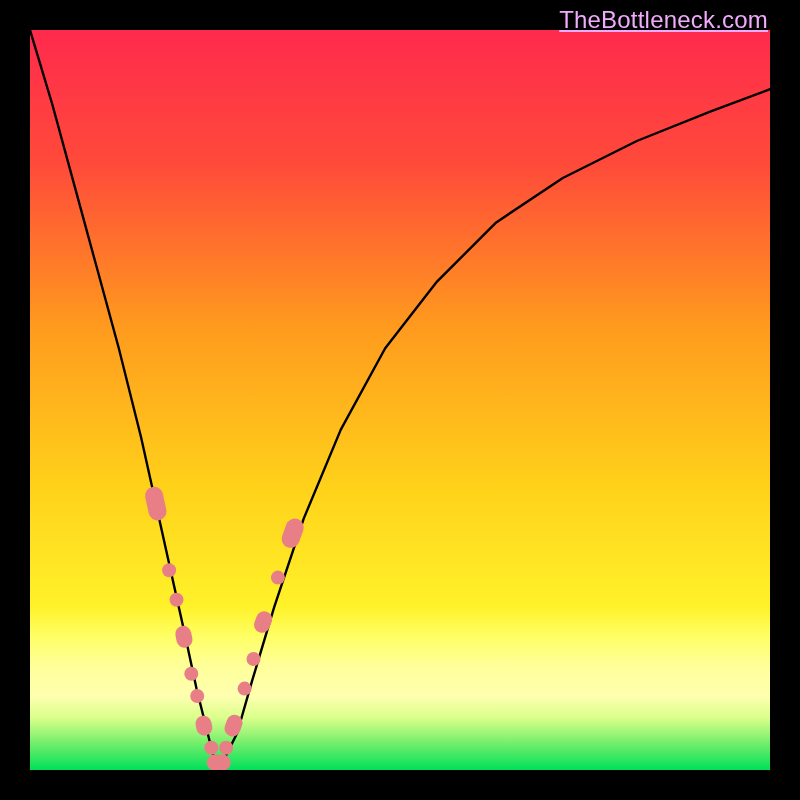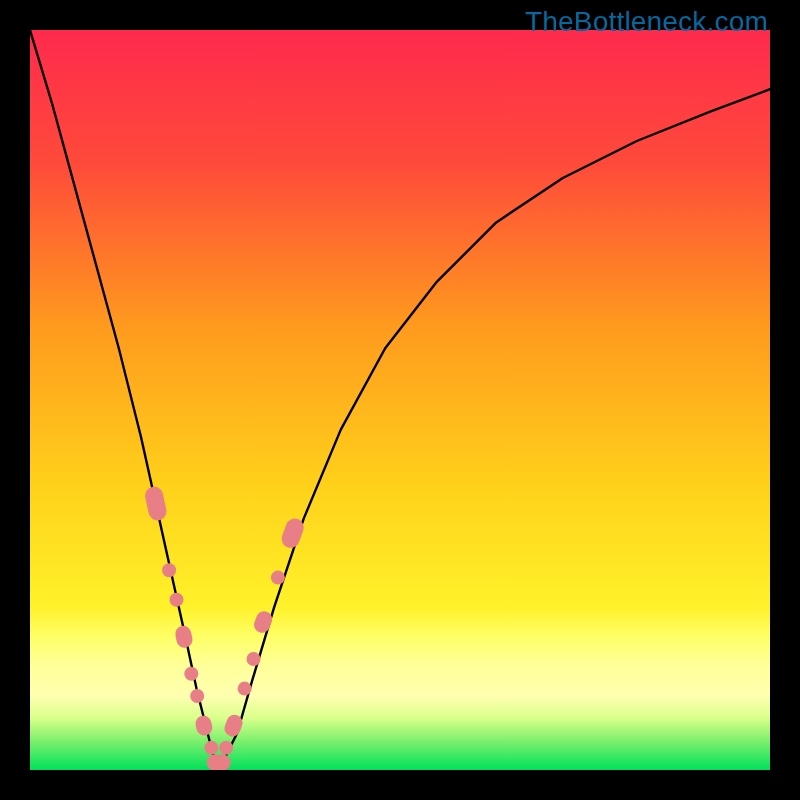--- a/index.html
+++ b/index.html
@@ -20,24 +20,25 @@
     overflow: hidden;
   }
   .gradient {
     position: absolute;
     inset: 0;
   }
   .watermark {
     position: absolute;
     top: 6px;
     right: 32px;
-    color: #0369a1;
-    font-size: 28px;
+    color: #f0abfc;
+    font-size: 24px;
     letter-spacing: 0.2px;
     font-weight: 400;
+    text-decoration: underline;
   }
   svg.plot {
     position: absolute;
     inset: 0;
   }
 </style>
 </head>
 <body>
 
 <div class="frame">

